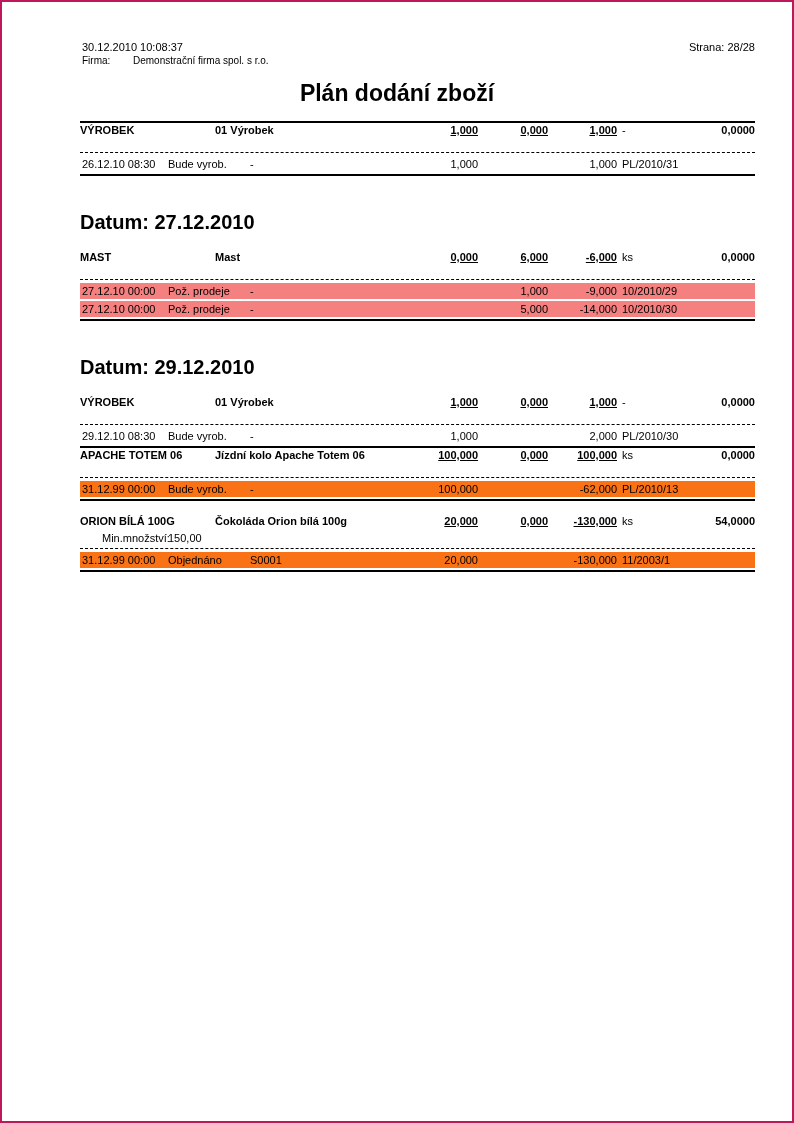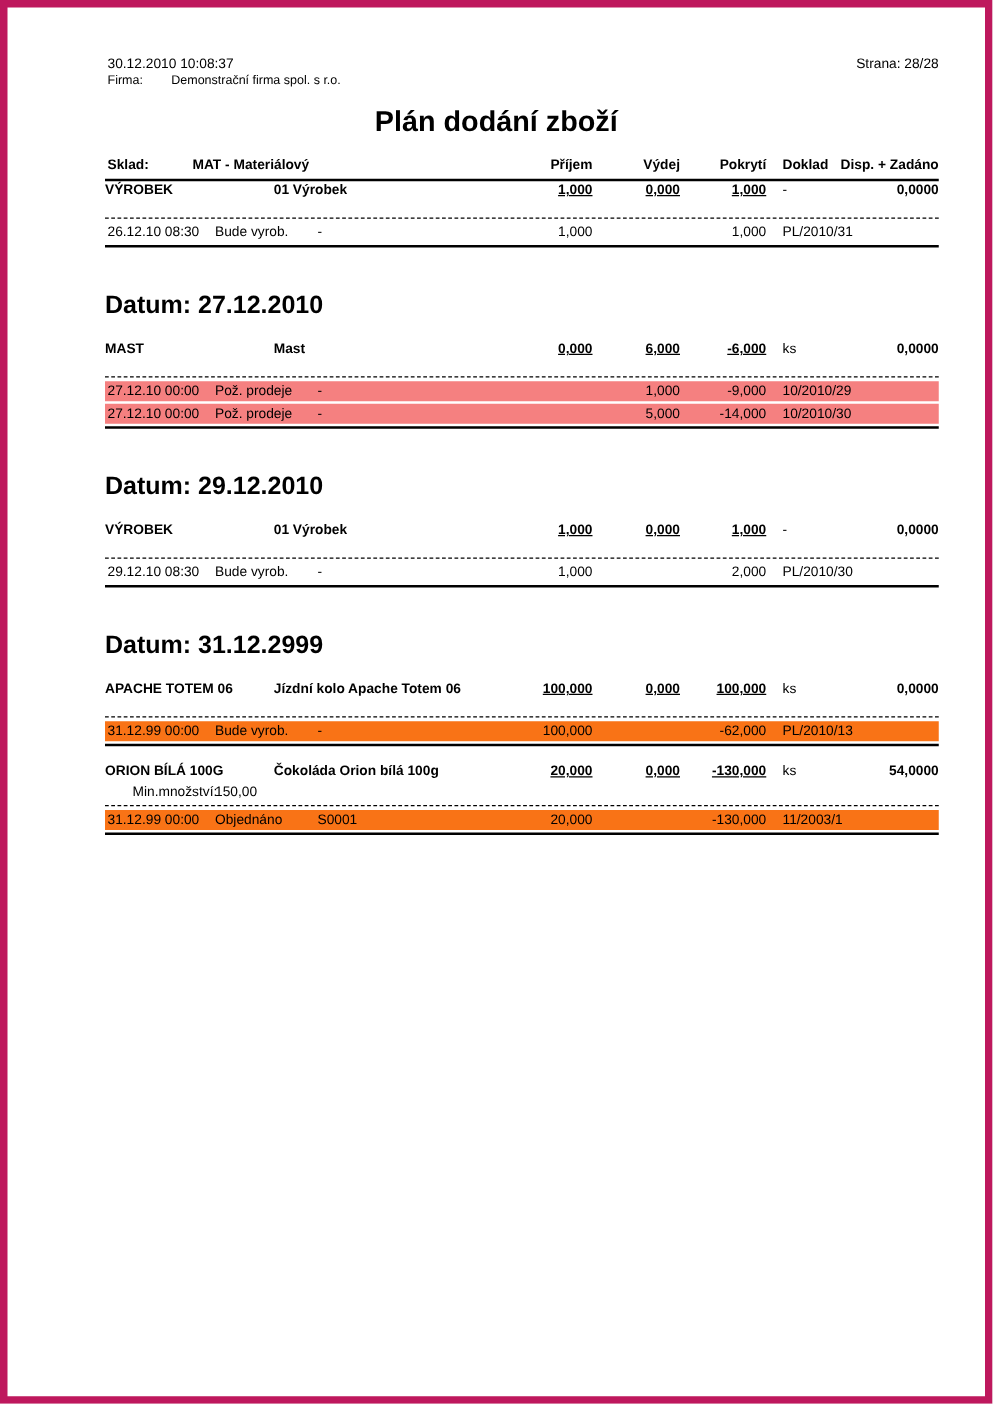--- a/index.html
+++ b/index.html
@@ -1,19 +1,19 @@
 <!DOCTYPE html>
 <html><head>
 <meta charset="utf-8">
 <style>
   html, body { margin:0; padding:0; background:#e8e8e8; }
   .page {
     width:794px; height:1123px;
     background:#fff;
-    border:6px solid #be185d;
+    border:2px solid #be185d;
     box-sizing:border-box;
     position:relative;
     font-family:"Liberation Sans", sans-serif;
     color:#000;
     overflow:hidden;
   }
   .content { margin:0 37px 0 78px; } 
 
   .row { position:relative; }
   .cell { position:absolute; white-space:nowrap; top:0; }
@@ -92,29 +92,20 @@
       <span class="cell m-left">30.12.2010  10:08:37</span>
       <span class="cell m-right">Strana: 28/28</span>
     </div>
     <div class="row meta2">
       <span class="cell m-left">Firma:</span>
       <span class="cell m-company">Demonstrační firma spol. s r.o.</span>
     </div>
 
     <h1 class="title">Plán dodání zboží</h1>
 
-    <div class="row colhead">
-      <span class="cell c-sklad-label">Sklad:</span>
-      <span class="cell c-sklad-value">MAT - Materiálový</span>
-      <span class="cell col-prijem">Příjem</span>
-      <span class="cell col-vydej">Výdej</span>
-      <span class="cell col-pokryti">Pokrytí</span>
-      <span class="cell col-doklad">Doklad</span>
-      <span class="cell col-disp">Disp. + Zadáno</span>
-    </div>
     <div class="rule"></div>
 
     <section>
       <div class="row item">
         <span class="cell i-name">VÝROBEK</span>
         <span class="cell i-desc">01 Výrobek</span>
         <span class="cell i-num i-prijem">1,000</span>
         <span class="cell i-num i-vydej">0,000</span>
         <span class="cell i-num i-pokryti">1,000</span>
         <span class="cell i-mj">-</span>
@@ -180,21 +171,20 @@
         <span class="cell d-type">Bude vyrob.</span>
         <span class="cell d-ref">-</span>
         <span class="cell d-prijem">1,000</span>
         <span class="cell d-pokryti">2,000</span>
         <span class="cell d-doklad">PL/2010/30</span>
       </div>
       <div class="rule rule-after"></div>
     </section>
 
     <section class="sec-gap">
-      <h2 class="datum">Datum: 31.12.2999</h2>
 
       <div class="row item">
         <span class="cell i-name">APACHE TOTEM 06</span>
         <span class="cell i-desc">Jízdní kolo Apache Totem 06</span>
         <span class="cell i-num i-prijem">100,000</span>
         <span class="cell i-num i-vydej">0,000</span>
         <span class="cell i-num i-pokryti">100,000</span>
         <span class="cell i-mj">ks</span>
         <span class="cell i-disp">0,0000</span>
       </div>

